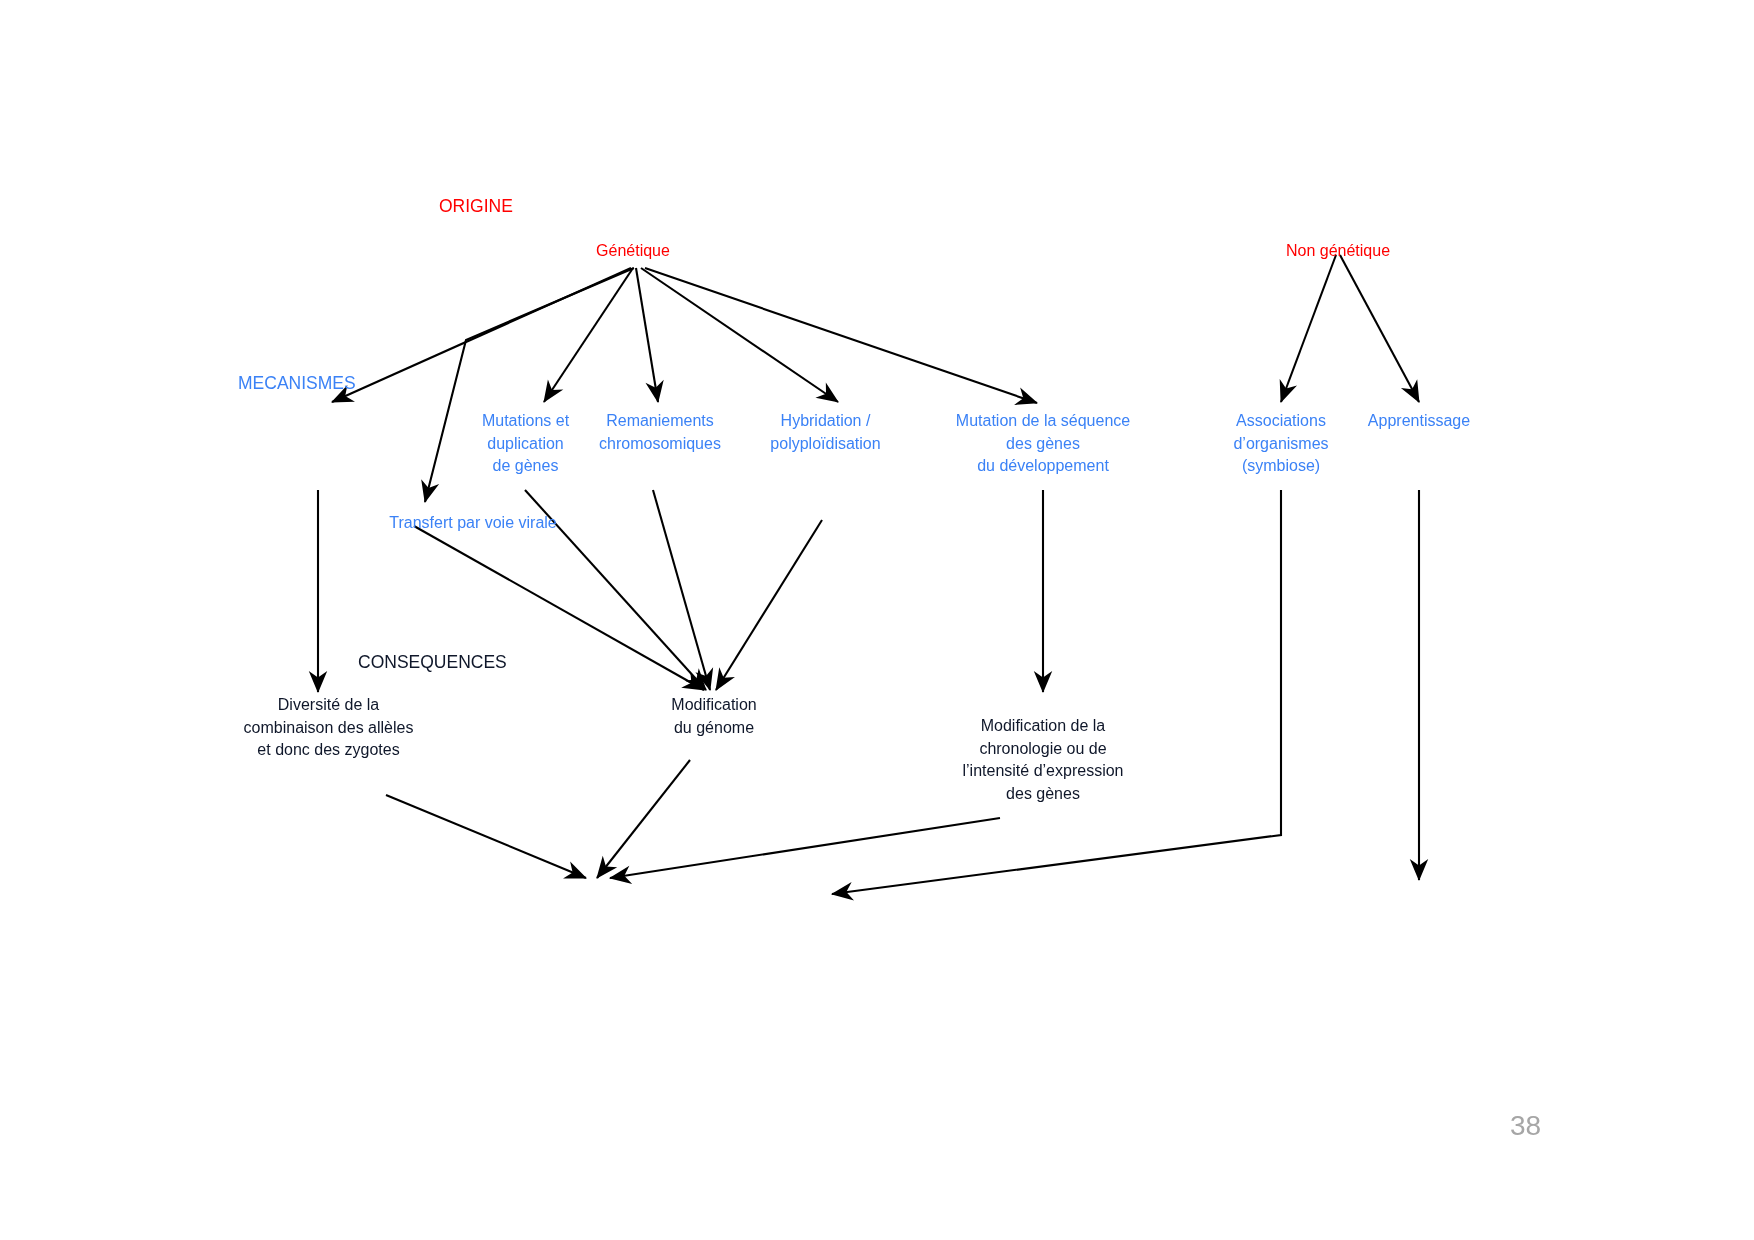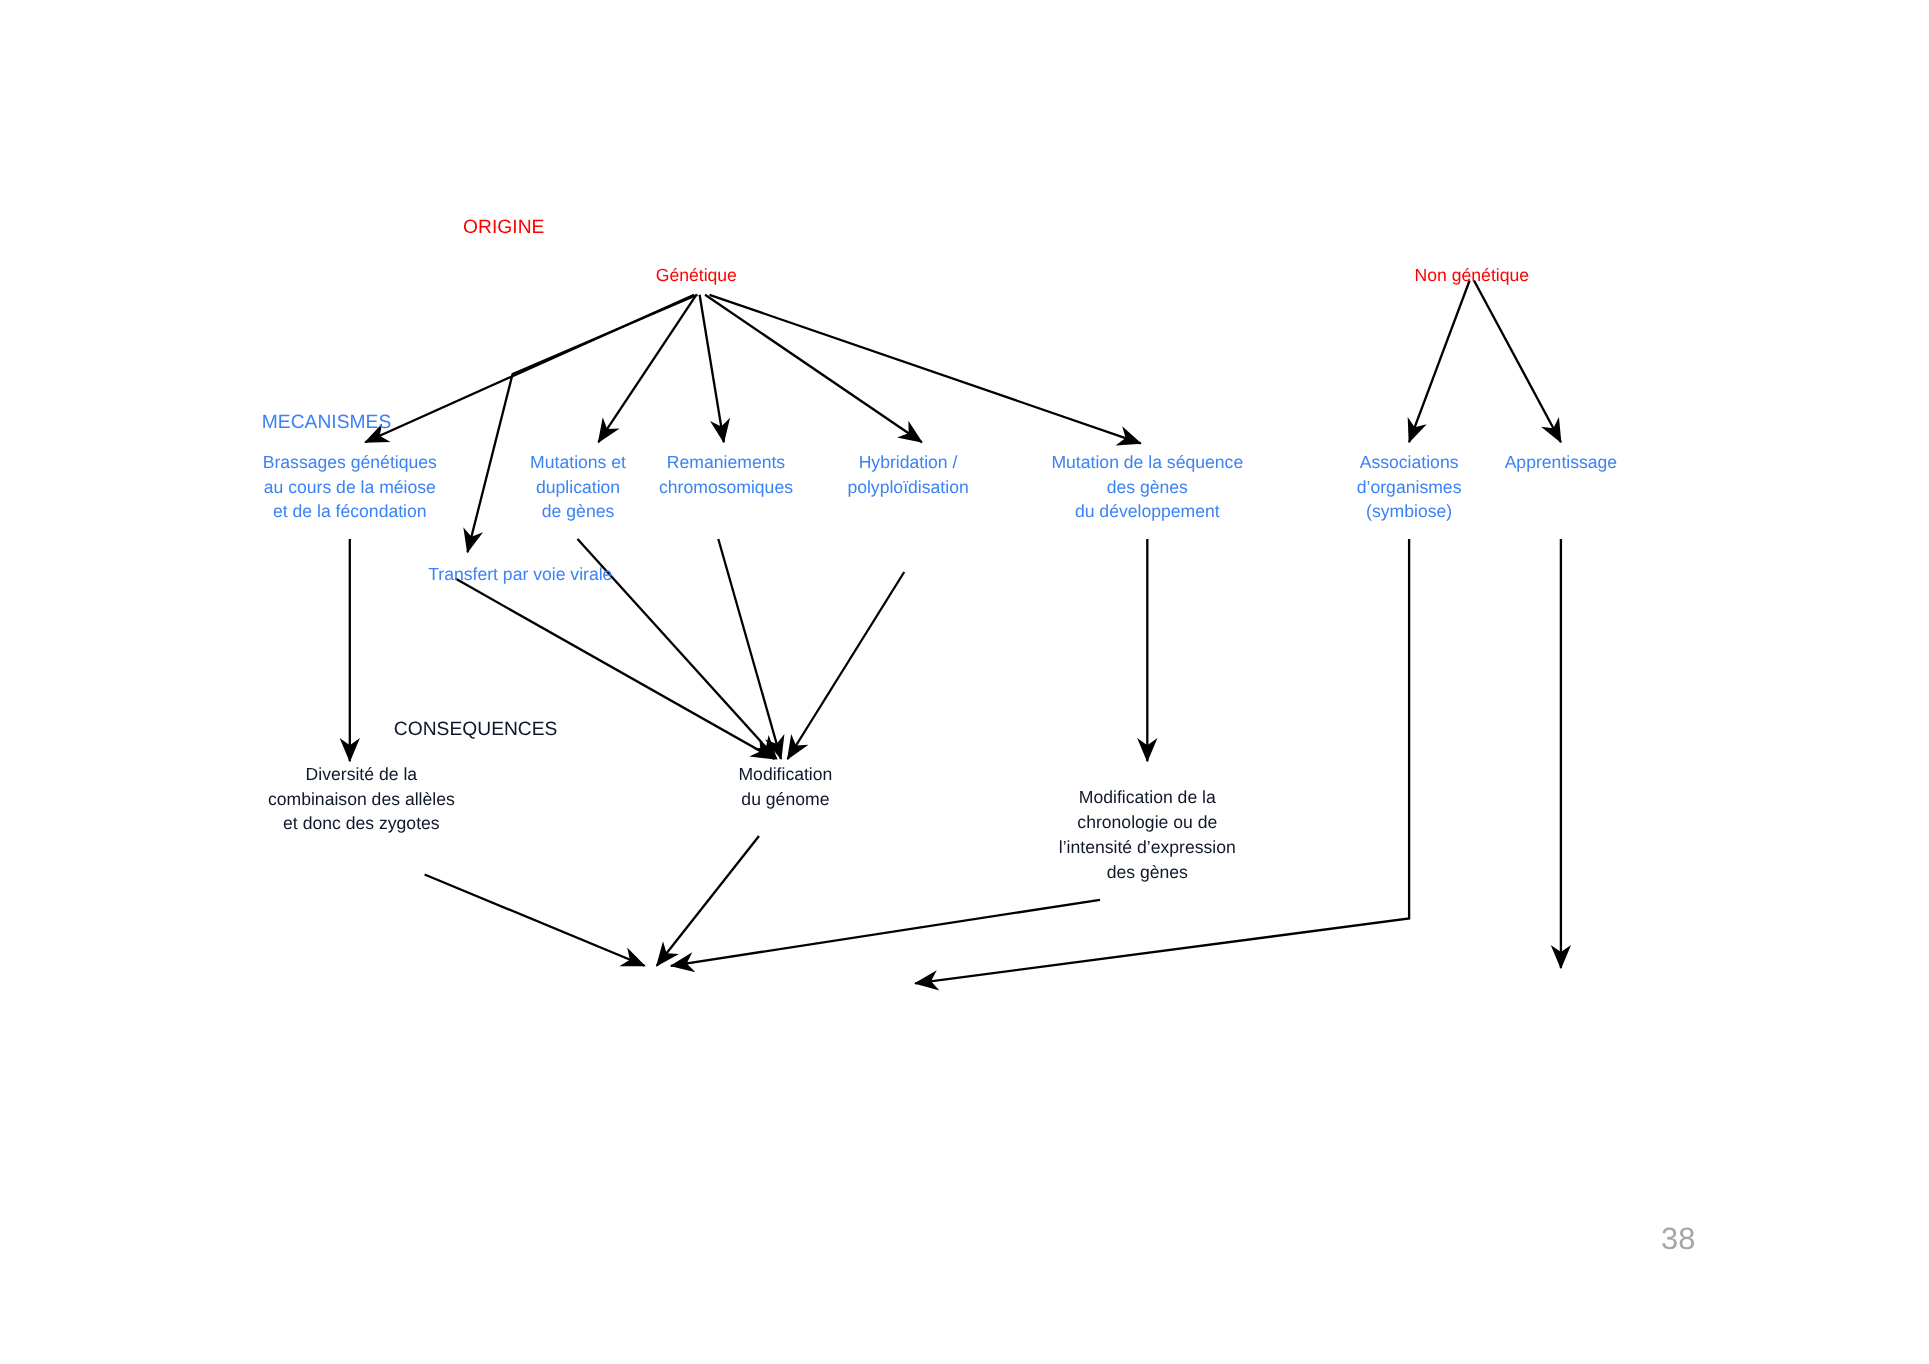--- a/index.html
+++ b/index.html
@@ -79,30 +79,27 @@
       <path d="M1043,490 L1043,692"></path>
 
       <path d="M386,795 L586,878"></path>
       <path d="M690,760 L597,878"></path>
       <path d="M1000,818 L610,878"></path>
       <path d="M1281,490 L1281,835 L832,894"></path>
       <path d="M1419,490 L1419,880"></path>
     </g>
   </svg>
 
-  <div class="cat-label origin-color" style="left:421px; top:196px;">ORIGINE</div>
+  <div class="cat-label origin-color" style="left:439px; top:196px;">ORIGINE</div>
   <div class="cat-label mech-color" style="left:238px; top:373px;">MECANISMES</div>
   <div class="cat-label cons-color" style="left:358px; top:652px;">CONSEQUENCES</div>
 
   <div class="node origin-color" style="left:543px; top:240px; width:180px;">Génétique</div>
   <div class="node origin-color" style="left:1248px; top:240px; width:180px;">Non génétique</div>
 
-  <div class="node mech-color" style="left:228px; top:410px; width:180px;">Brassages génétiques
-au cours de la méiose
-et de la fécondation</div>
   <div class="node mech-color" style="left:448px; top:410px; width:155px;">Mutations et
 duplication
 de gènes</div>
   <div class="node mech-color" style="left:585px; top:410px; width:150px;">Remaniements
 chromosomiques</div>
   <div class="node mech-color" style="left:753px; top:410px; width:145px;">Hybridation /
 polyploïdisation</div>
   <div class="node mech-color" style="left:943px; top:410px; width:200px;text-align:center;">Mutation de la séquence
 des gènes
 du développement</div>

